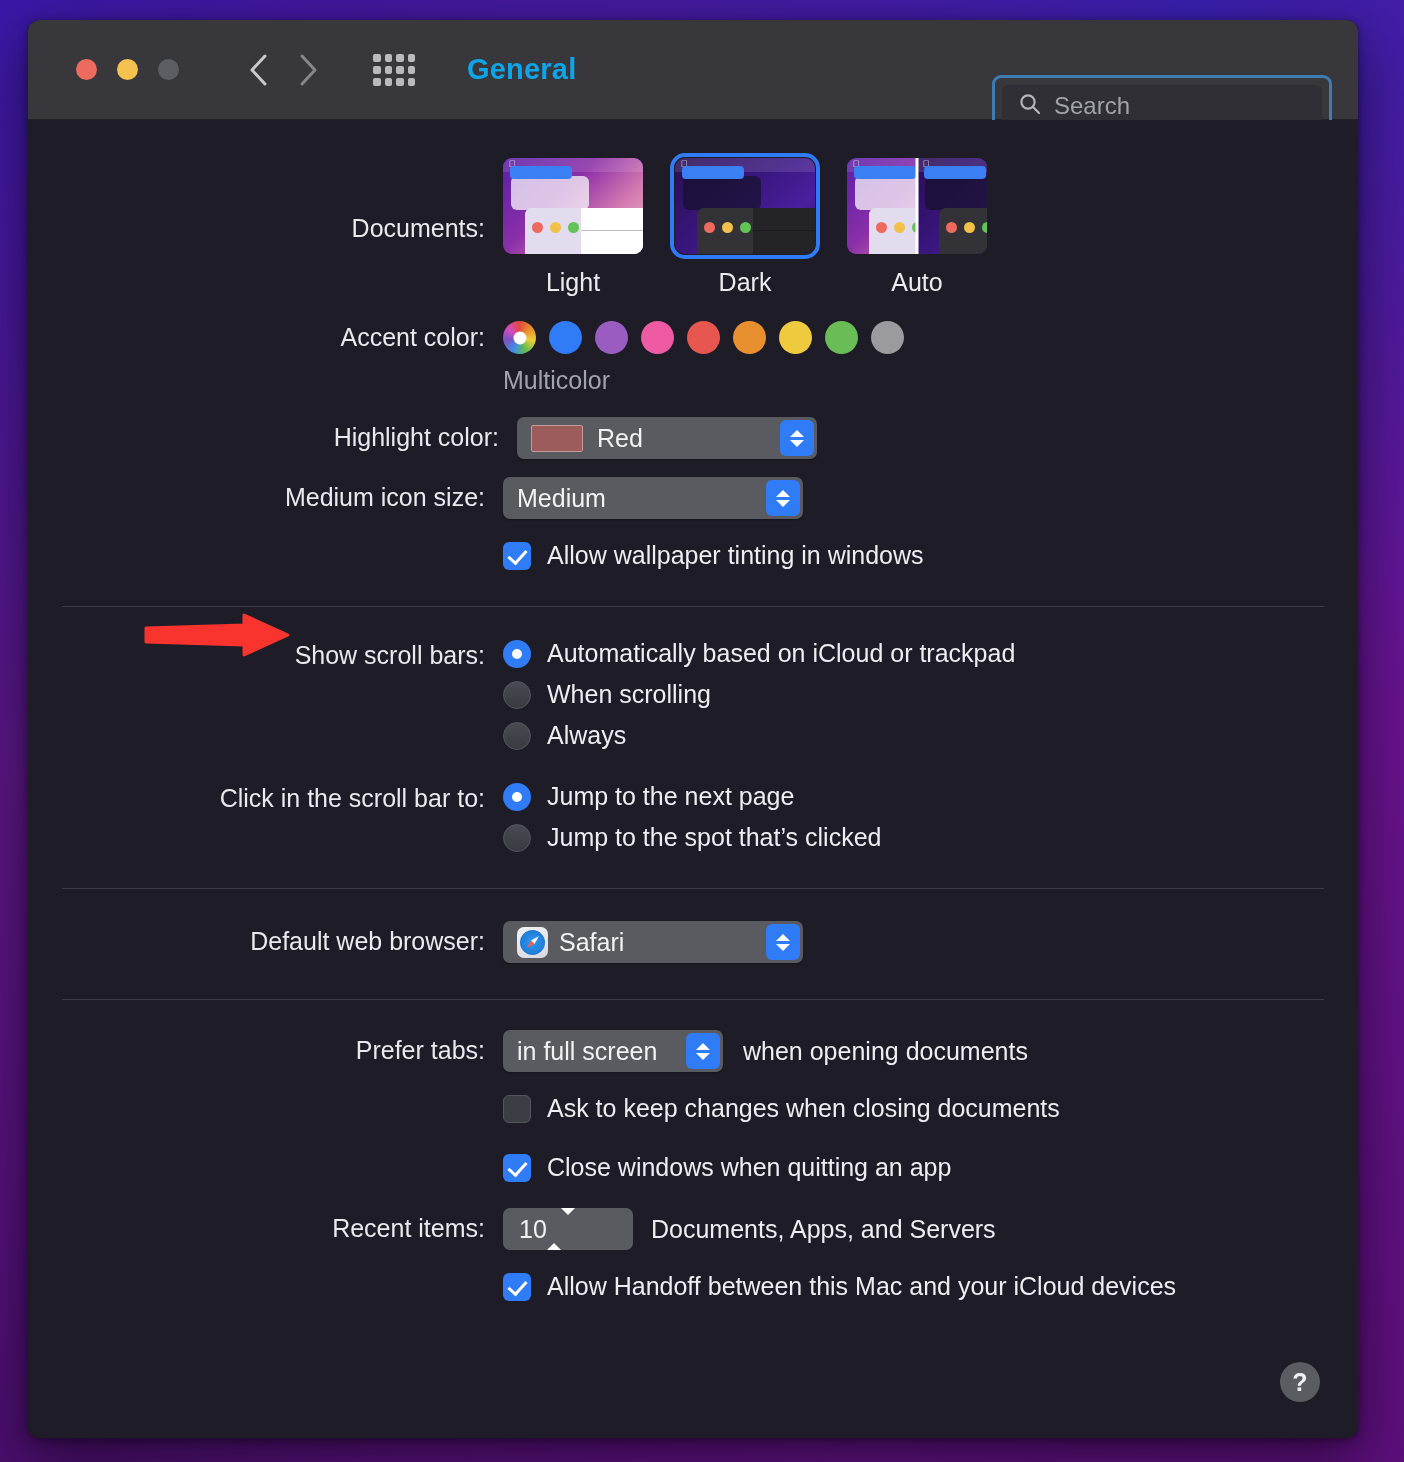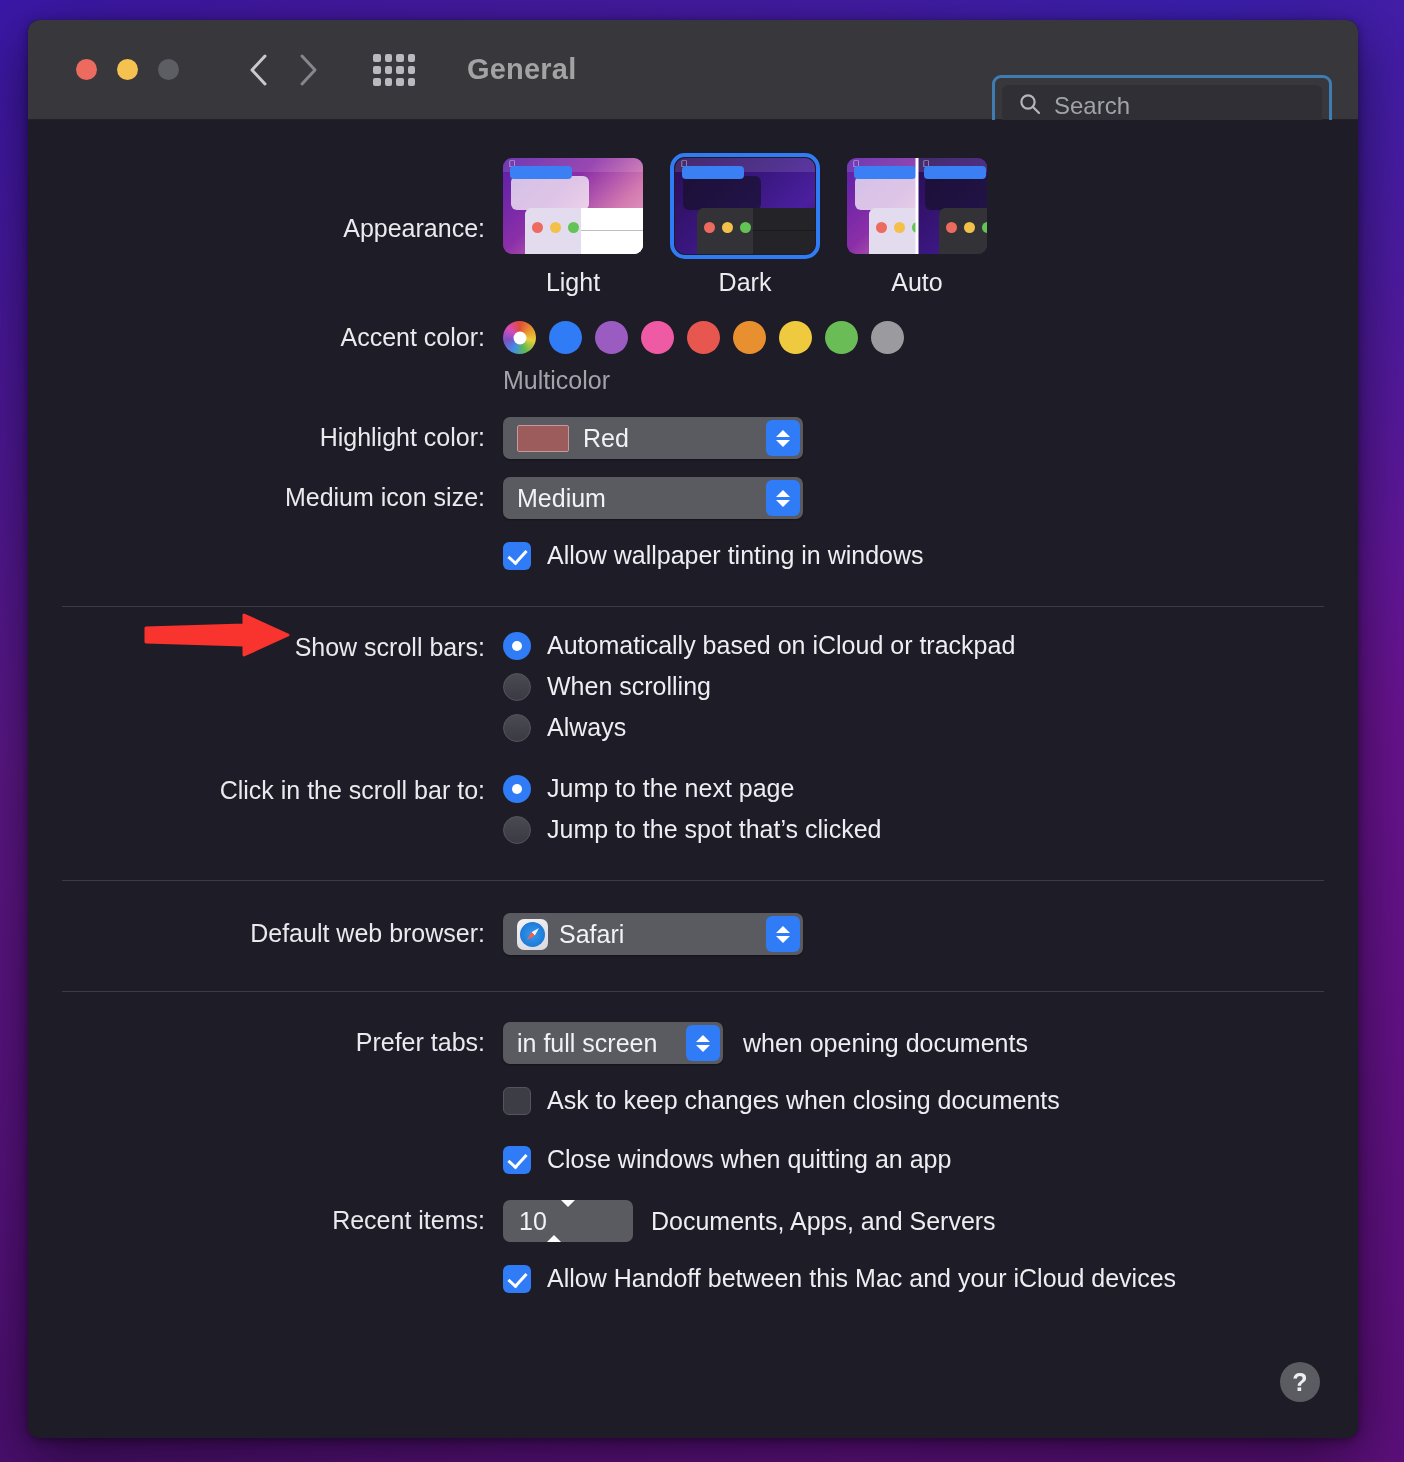--- a/index.html
+++ b/index.html
@@ -50,21 +50,21 @@
     width: 42px; height: 32px;
     display: grid;
     grid-template-columns: repeat(4, 1fr);
     grid-template-rows: repeat(3, 1fr);
     gap: 4px;
   }
   .grid-icon i { background: #b9b9bf; border-radius: 2px; display: block; }
 
   .win-title {
     margin-left: 52px;
-    font-size: 29px; font-weight: bold; color: #a3a3a3;
+    font-size: 29px; font-weight: bold; color: #0ea5e9;
     letter-spacing: .2px;
   }
 
   .search-wrap {
     position: absolute;
     right: 26px; top: 55px;
     width: 340px; height: 62px;
     border-radius: 9px;
     border: 3px solid #3e7cb1;
     padding: 7px;
@@ -332,21 +332,21 @@
           </svg>
         </span>
         <span class="search-ph">Search</span>
       </div>
     </div>
   </div>
 
   <div class="content">
 
     <div class="row appearance-row">
-      <div class="label" style="padding-top:56px;">Appearance:</div>
+      <div class="label" style="padding-top:56px;">Documents:</div>
       <div class="fieldcol">
         <div class="thumbs">
 
           <div class="thumb-item">
             <div class="thumb">
               <div class="tmini">
                 <div class="wallpaper-light"></div>
                 <div class="menubar"></div>
                 <div class="apple"></div>
                 <div class="panel light"></div>
@@ -445,21 +445,21 @@
           <span class="sw" style="background:#e8574f"></span>
           <span class="sw" style="background:#e8902f"></span>
           <span class="sw" style="background:#f0ca3e"></span>
           <span class="sw" style="background:#6abc57"></span>
           <span class="sw" style="background:#9a9a9f"></span>
         </div>
         <div class="multicolor-label">Multicolor</div>
       </div>
     </div>
 
-    <div class="row" style="margin-top:22px;">
+    <div class="row" style="margin-top:22px;margin-left:14px;">
       <div class="label" style="padding-top:6px;">Highlight color:</div>
       <div class="fieldcol">
         <div class="pop wide">
           <span class="colorchip"></span>
           <span class="ptext">Red</span>
           <span class="stepper">
               <i class="ar up"></i>
               <i class="ar dn"></i>
             </span>
         </div>
@@ -484,21 +484,21 @@
       <div class="fieldcol">
         <div class="optrow">
           <span class="cb on"></span>
           <span class="opt-label">Allow wallpaper tinting in windows</span>
         </div>
       </div>
     </div>
 
     <div class="sep" style="margin-top:36px;"></div>
 
-    <div class="row" style="margin-top:24px;">
+    <div class="row" style="margin-top:32px;">
       <div class="label" style="padding-top:2px;">Show scroll bars:</div>
       <div class="fieldcol">
         <div class="optrow">
           <span class="rb on"></span>
           <span class="opt-label">Automatically based on iCloud or trackpad</span>
         </div>
         <div class="optrow" style="margin-top:12px;">
           <span class="rb off"></span>
           <span class="opt-label">When scrolling</span>
         </div>

